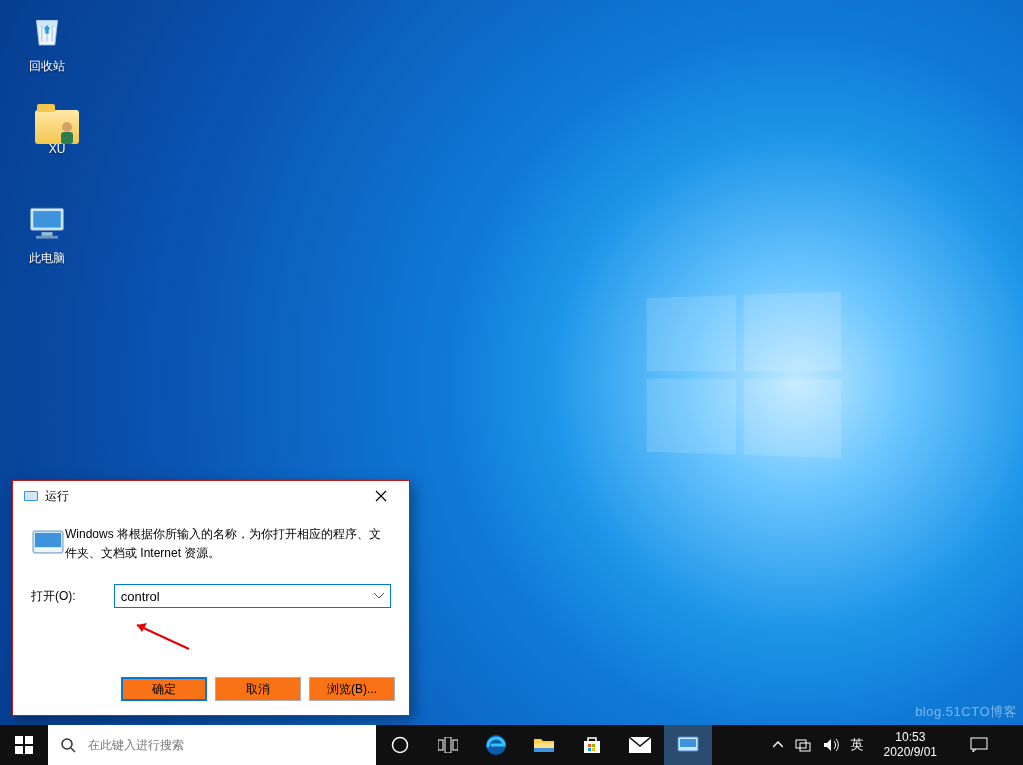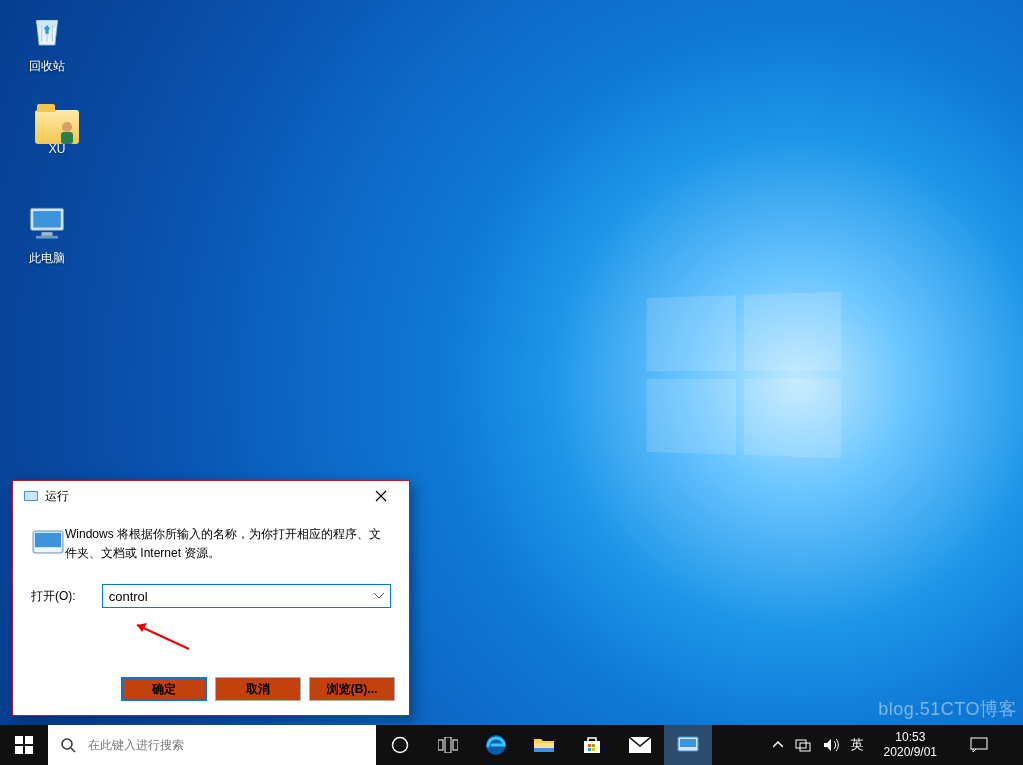--- a/index.html
+++ b/index.html
@@ -33,50 +33,50 @@
   }
   #run .titlebar { height:30px; display:flex; align-items:center; padding:0 6px 0 10px; }
   #run .titlebar .ticon { width:16px; height:16px; margin-right:6px; }
   #run .title { flex:1; }
   #run .close { width:44px; height:30px; display:flex; align-items:center; justify-content:center; font-size:14px; }
 
   #run .body { padding:14px 18px 0 18px; display:flex; }
   #run .body .bicon { width:34px; height:34px; flex:none; }
   #run .desc { font-size:12px; line-height:1.55; }
 
-  #run .field { display:flex; align-items:center; gap:8px; padding:22px 18px 8px 18px; }
+  #run .field { display:flex; align-items:center; gap:20px; padding:22px 18px 8px 18px; }
   #run .field label { font-size:12px; white-space:nowrap; }
   #run .combo { position:relative; flex:1;margin-left:18px; }
   #run .combo input { width:100%; height:24px; border:1px solid #0078d7; padding:0 24px 0 6px; font-size:13px; outline:none; }
   #run .combo .chev { position:absolute; right:4px; top:4px; width:16px; height:16px; display:flex; align-items:center; justify-content:center; color:#444; }
 
   #run .arrow { position:absolute; left:118px; top:140px; width:60px; height:30px; pointer-events:none; }
 
   #run .buttons { position:absolute; right:14px; bottom:14px; display:flex; gap:8px; }
-  #run .buttons button { width:86px; height:24px; background:#c2410c; border:1px solid #adadad; font-size:12px;font-weight:bold; }
+  #run .buttons button { width:86px; height:24px; background:#f97316; border:1px solid #adadad; font-size:12px; }
   #run .buttons button.primary { border:1px solid #0078d7; box-shadow:inset 0 0 0 1px #0078d7; }
 
   
   #taskbar { position:absolute; left:0; right:0; bottom:0; height:40px; background:#101010; display:flex; align-items:stretch; color:#fff; }
   .tb-btn { width:48px; display:flex; align-items:center; justify-content:center; }
   .tb-btn.active { background:#2b4b6f; }
   #start svg { width:18px; height:18px; }
 
   #searchbox { width:328px; background:#fff; display:flex; align-items:center; color:#666; font-size:12px; }
   #searchbox .sicon { width:40px; display:flex; align-items:center; justify-content:center; color:#333; }
   #searchbox span { color:#777; }
 
   #tray { margin-left:auto; display:flex; align-items:center; gap:12px; padding:0 4px 0 10px; font-size:12px; }
   #tray .sys { display:flex; align-items:center; gap:12px; }
   #tray .ime { font-size:13px; }
   #clock { text-align:center; line-height:1.25; padding:0 8px; font-size:12px; }
   #notif { width:44px; display:flex; align-items:center; justify-content:center; }
   #peek { width:6px; border-left:1px solid #3a3a3a; }
 
-  .watermark { position:absolute; right:6px; bottom:44px; color:rgba(255,255,255,.45); font-size:18px; letter-spacing:.5px; pointer-events:none; }
+  .watermark { position:absolute; right:6px; bottom:44px; color:rgba(255,255,255,.45); font-size:13px; letter-spacing:.5px; pointer-events:none; }
 </style>
 </head>
 <body>
 
 <div id="desktop">
   <div class="win-logo">
       <div></div>
       <div></div>
       <div></div>
       <div></div>

